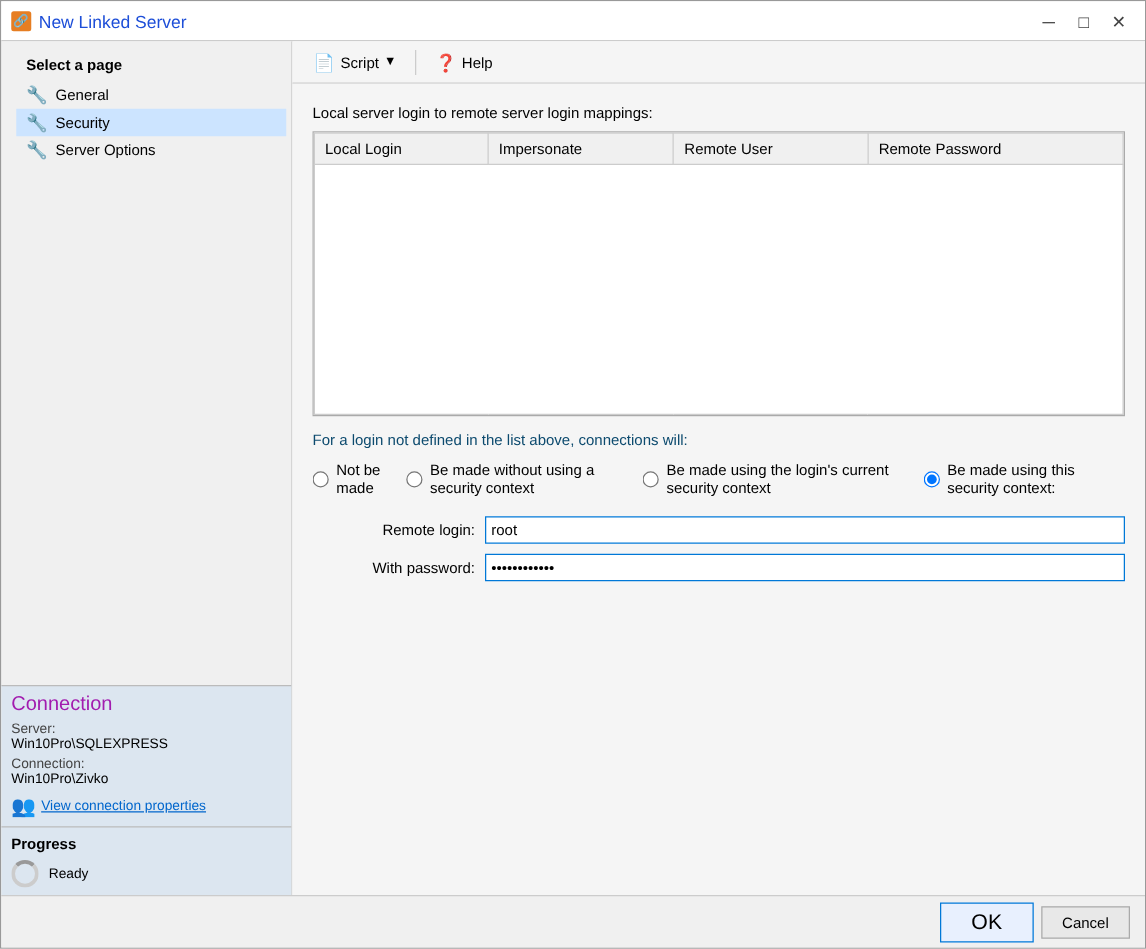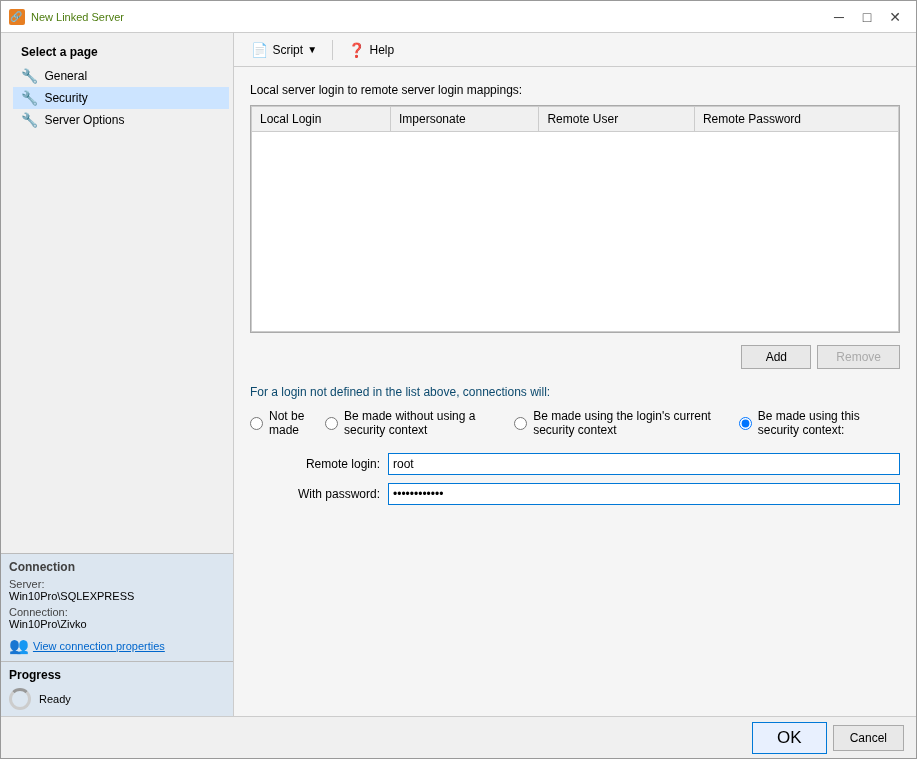--- a/index.html
+++ b/index.html
@@ -38,22 +38,22 @@
       border-radius: 2px;
       display: flex;
       align-items: center;
       justify-content: center;
       font-size: 10px;
       color: white;
       font-weight: bold;
     }
 
     .title-text {
-      font-size: 11px;
-      color: #4d7c0f;
+      font-size: 14px;
+      color: #1d4ed8;
     }
 
     .title-bar-controls {
       display: flex;
       gap: 2px;
     }
 
     .title-btn {
       width: 26px;
       height: 22px;
@@ -110,23 +110,23 @@
       flex: 1;
     }
 
     .connection-section {
       background: #dce6f0;
       border-top: 1px solid #bbb;
       padding: 6px 8px;
     }
 
     .connection-section-title {
-      font-weight: bold;
-      font-size: 12px;
-      color: #404040;
+      font-weight: normal;
+      font-size: 16px;
+      color: #a21caf;
       margin-bottom: 4px;
     }
 
     .connection-label {
       font-size: 11px;
       color: #444;
       margin-top: 4px;
     }
 
     .connection-value {
@@ -460,24 +460,20 @@
               </tr>
             </thead>
             <tbody>
               <tr>
                 <td style="height:200px;" colspan="4"></td>
               </tr>
             </tbody>
           </table>
         </div>
 
-        <div class="action-buttons">
-          <button class="btn">Add</button>
-          <button class="btn" disabled="">Remove</button>
-        </div>
 
         <div class="connections-label">For a login not defined in the list above, connections will:</div>
 
         <div class="radio-group">
           <label class="radio-item">
             <input type="radio" name="connection-type" style="">
             <span>Not be made</span>
           </label>
           <label class="radio-item">
             <input type="radio" name="connection-type" style="">

